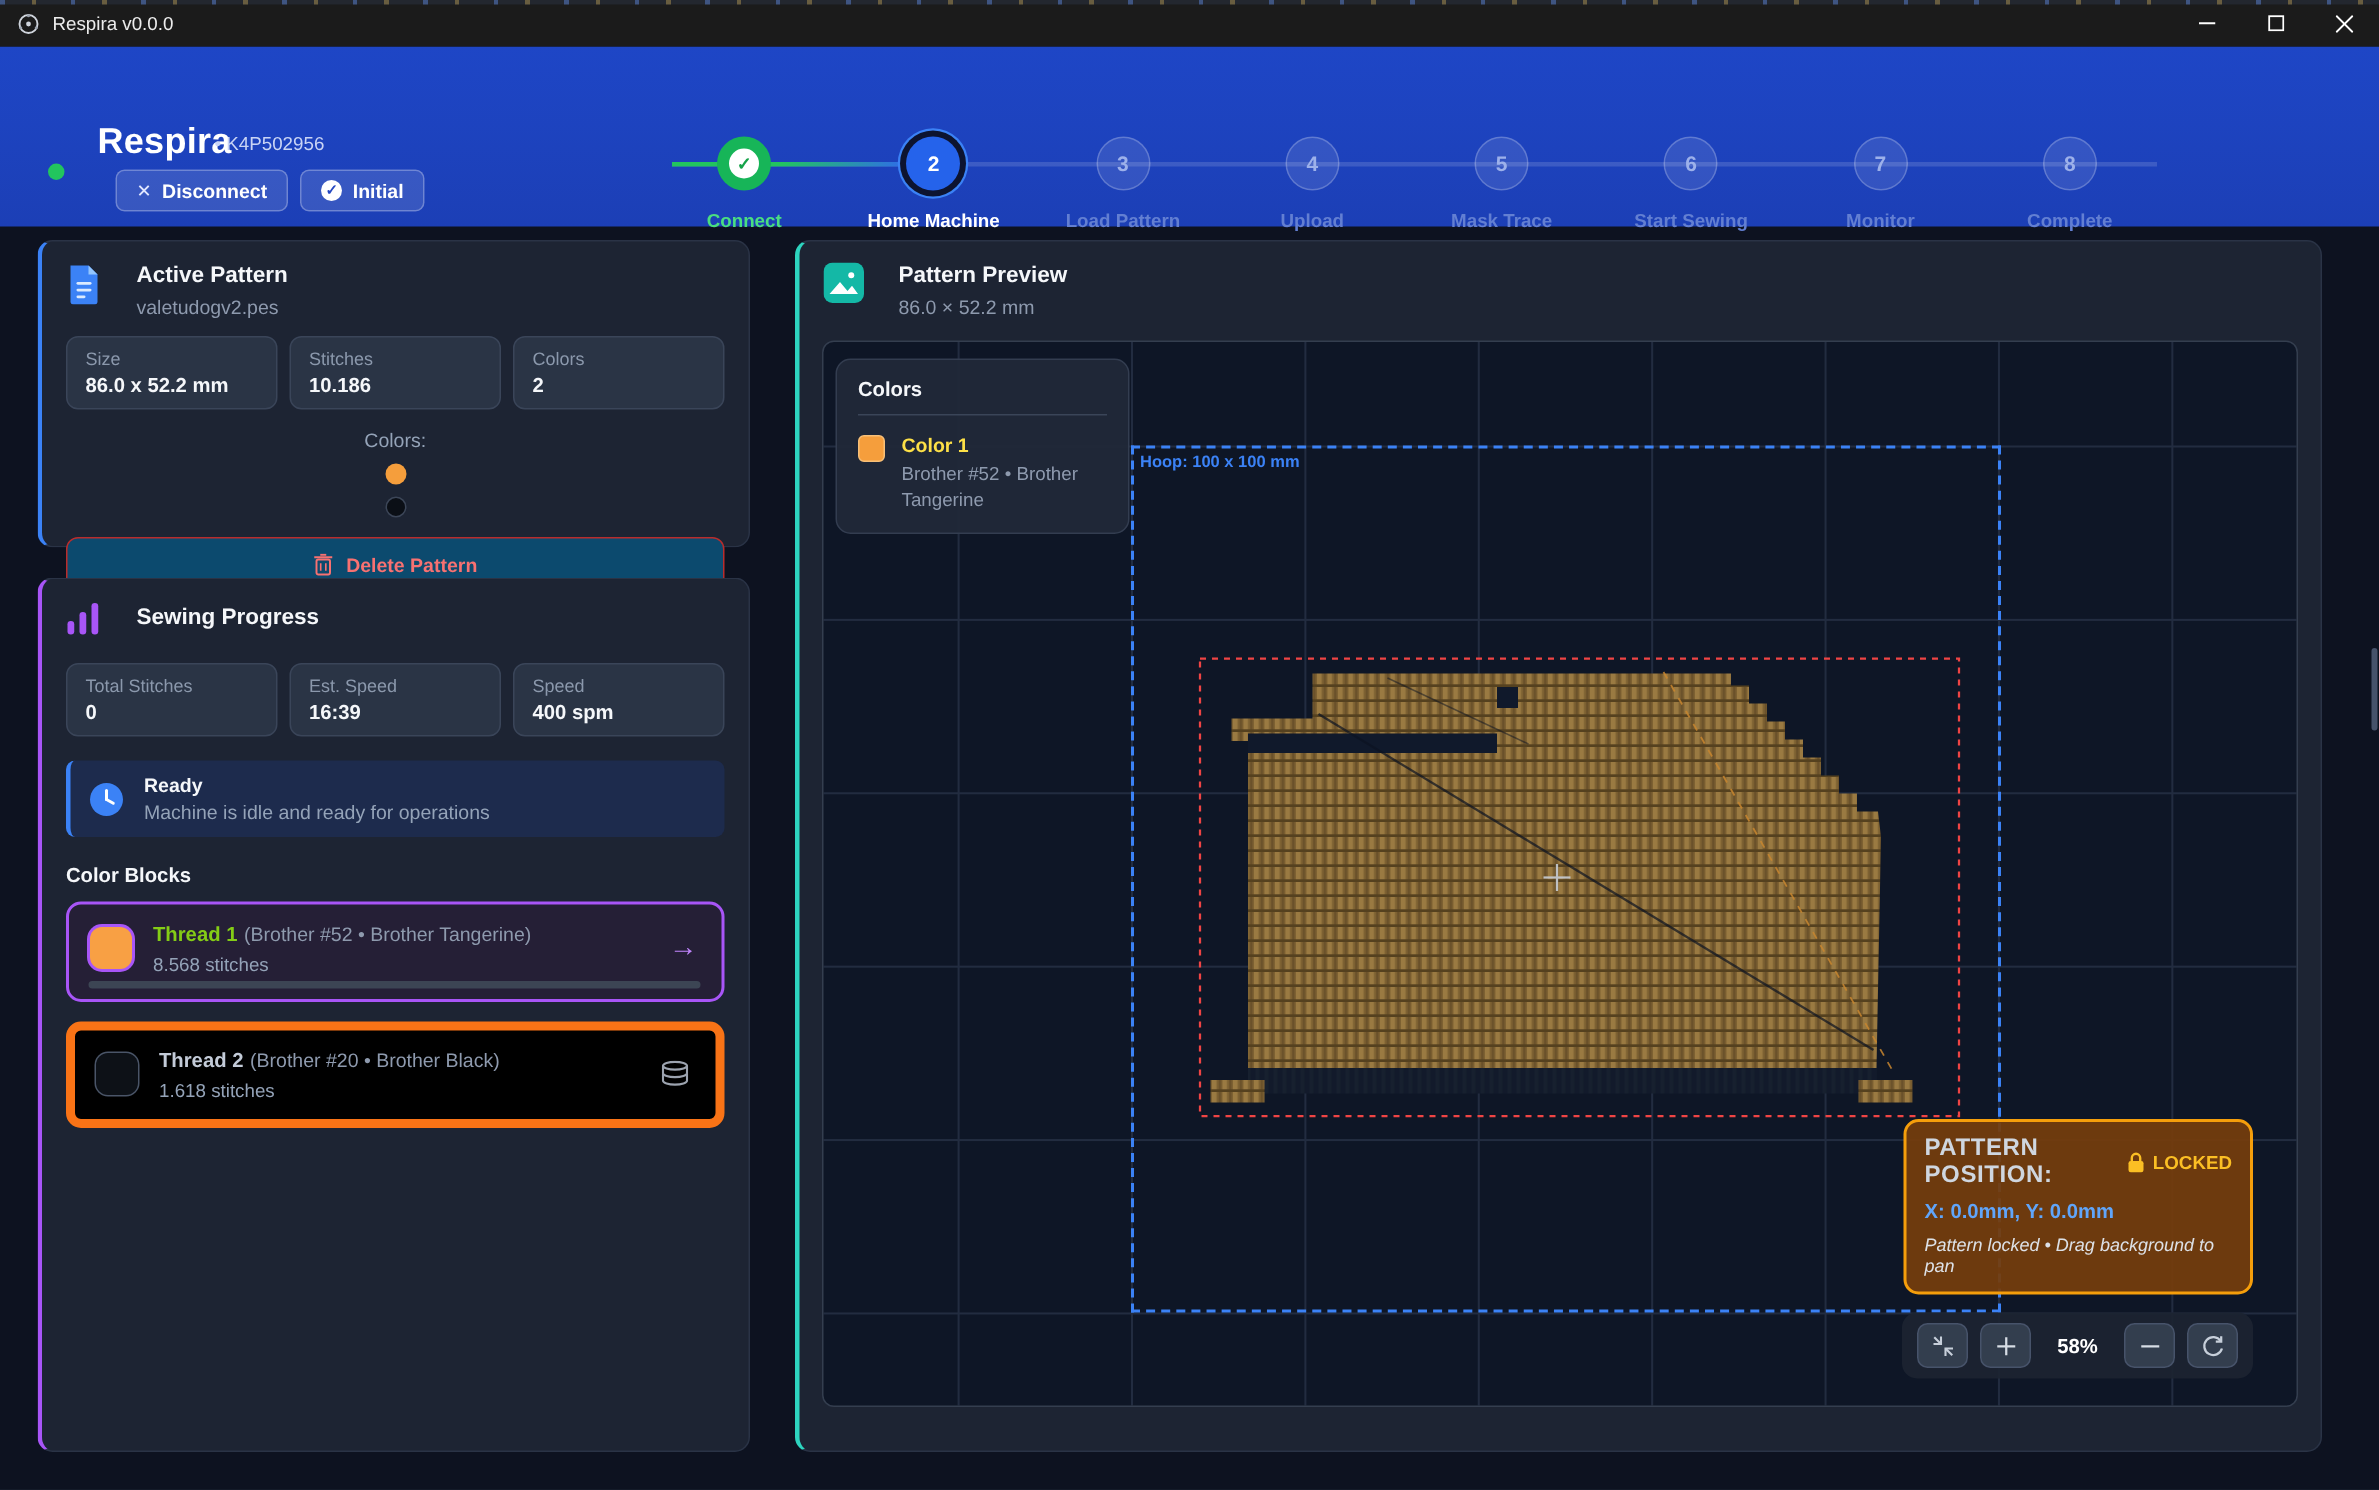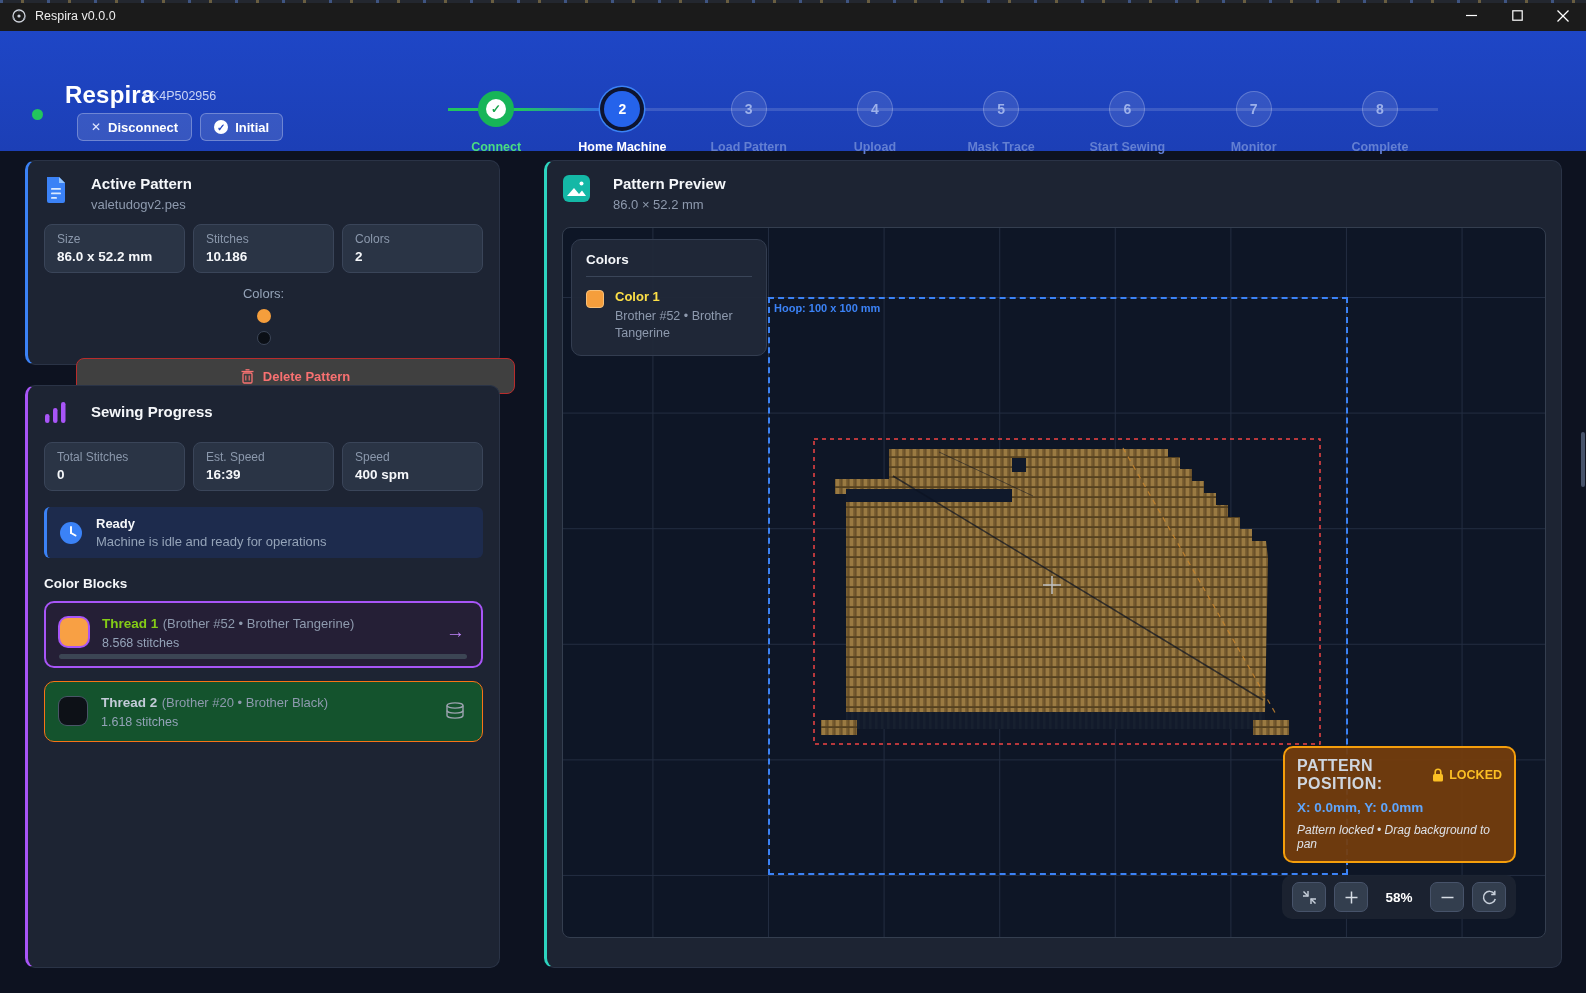--- a/index.html
+++ b/index.html
@@ -40,46 +40,46 @@
   .step.active .step-circle{background:#2563eb;color:#fff;box-shadow:0 0 0 4px #0d1430,0 0 0 5.5px #3b82f6;}
   .step.upcoming .step-circle{background:rgba(255,255,255,.10);border:1px solid rgba(255,255,255,.22);color:#9db1ea;}
   .step-label{margin-top:13px;font-size:12.5px;font-weight:bold;}
   .step.complete .step-label{color:#4ade80;}
   .step.active .step-label{color:#fff;}
   .step.upcoming .step-label{color:#637fd2;}
   
   .card{position:absolute;background:#1d2433;border:1px solid #2a3346;border-radius:10px;}
   .card-active{left:25px;top:160px;width:475px;height:205px;border-left:3px solid #3b82f6;padding:14px 16px;}
   .card-progress{left:25px;top:385px;width:475px;height:583px;border-left:3px solid #a855f7;padding:14px 16px;}
-  .card-preview{left:544px;top:160px;width:1018px;height:808px;border-left:3px solid #2dd4bf;padding:14px 16px;}
+  .card-preview{left:530px;top:160px;width:1018px;height:808px;border-left:3px solid #2dd4bf;padding:14px 16px;}
   .card-head{display:flex;align-items:flex-start;gap:23px;}
   .card-titles .t{font-size:15px;font-weight:bold;color:#f5f7fa;}
   .card-titles .s{font-size:13px;color:#8e9aae;margin-top:5px;}
   
   .stat-row{display:flex;gap:8px;margin-top:12px;}
   .stat-box{flex:1;background:#2a3445;border:1px solid #3a4559;border-radius:8px;padding:7px 12px 8px;}
   .stat-box .lbl{font-size:12px;color:#8b98ac;}
   .stat-box .val{font-size:13.5px;font-weight:bold;color:#f5f7fa;margin-top:3px;}
   
   .colors-row{display:flex;align-items:center;gap:8px;margin-top:13px;font-size:13px;color:#94a3b8;flex-direction:column;}
   .cdot{width:14px;height:14px;border-radius:50%;}
   .cdot.orange{background:#f59e3c;}
   .cdot.black{background:#0b0f16;border:1px solid #3c4658;}
-  .delete-btn{margin-top:13px;width:100%;height:36px;border-radius:8px;border:1px solid #b92c2c;background:#404040;
-    color:#f87171;font-size:13px;font-weight:bold;display:flex;align-items:center;justify-content:center;gap:9px;cursor:pointer;margin-left:32px;}
+  .delete-btn{margin-top:13px;width:100%;height:36px;border-radius:8px;border:1px solid #b92c2c;background:#0c4a6e;
+    color:#f87171;font-size:13px;font-weight:bold;display:flex;align-items:center;justify-content:center;gap:9px;cursor:pointer;}
   
   .status-box{margin-top:16px;background:#1d2b4d;border-radius:6px;border-left:3px solid #3b82f6;padding:9px 12px;display:flex;gap:13px;align-items:center;}
   .clock{width:24px;height:24px;flex:0 0 24px;}
   .status-t{font-size:13px;font-weight:bold;color:#f5f7fa;}
   .status-d{font-size:13px;color:#94a3b8;margin-top:3px;}
   .cb-label{margin-top:18px;font-size:13.5px;font-weight:bold;color:#f5f7fa;}
   
   .thread{margin-top:10px;border-radius:10px;position:relative;padding:11px 14px 16px;display:flex;align-items:center;gap:14px;}
   .thread.t1{border:2px solid #a855f7;background:#251f36;cursor:pointer;}
-  .thread.t2{border:1px solid #f97316;background:#14532d;margin-top:13px;padding-bottom:12px;}
+  .thread.t2{border:6px solid #f97316;background:#000000;margin-top:13px;padding-bottom:12px;}
   .swatch{width:28px;height:28px;border-radius:8px;flex:0 0 28px;}
   .swatch.orange{background:#f8a044;box-shadow:0 0 0 2px #a855f7;}
   .swatch.black{background:#0d1117;box-shadow:0 0 0 1px #4a5568;}
   .thread-txt{flex:1;}
   .thread-name{font-size:13.5px;color:#84cc16;font-weight:bold;}
   .thread-detail{font-size:13px;color:#8e9aae;font-weight:normal;}
   .thread-st{font-size:12.5px;color:#94a3b8;margin-top:4px;}
   .arrow{color:#c084fc;font-size:19px;margin-right:2px;}
   .tprogress{position:absolute;left:13px;right:14px;bottom:7px;height:5px;border-radius:3px;background:#3c4554;}
   .db-icon{margin-right:3px;}

